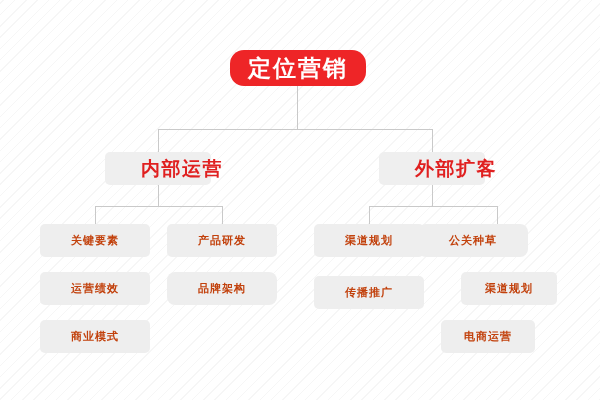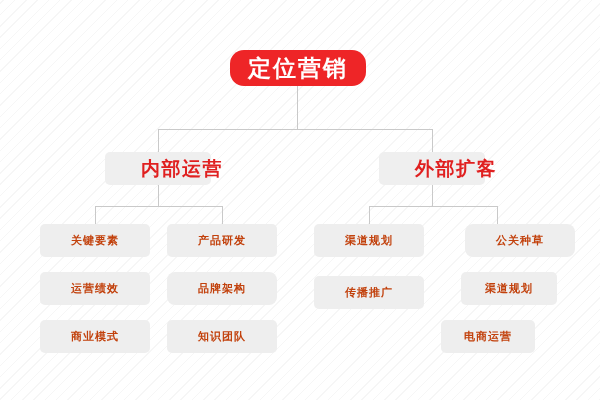--- a/index.html
+++ b/index.html
@@ -117,28 +117,25 @@
   <div class="node node-leaf" style="left:40px; top:272px; width:110px; height:33px;">
     <span>运营绩效</span>
   </div>
   <div class="node node-leaf" style="left:167px; top:272px; width:110px; height:33px;border-radius:8px;">
     <span>品牌架构</span>
   </div>
 
   <div class="node node-leaf" style="left:40px; top:320px; width:110px; height:33px;">
     <span>商业模式</span>
   </div>
-  <div class="node node-leaf" style="left:167px; top:320px; width:110px; height:33px;">
-    <span>知识团队</span>
-  </div>
 
   <div class="node node-leaf" style="left:314px; top:224px; width:110px; height:33px;">
     <span>渠道规划</span>
   </div>
-  <div class="node node-leaf" style="left:465px; top:224px; width:110px; height:33px;border-radius:8px;">
+  <div class="node node-leaf" style="left:418px; top:224px; width:110px; height:33px;border-radius:8px;">
     <span>公关种草</span>
   </div>
 
   <div class="node node-leaf" style="left:314px; top:276px; width:110px; height:33px;">
     <span>传播推广</span>
   </div>
   <div class="node node-leaf" style="left:461px; top:272px; width:96px; height:33px;">
     <span>渠道规划</span>
   </div>
 

